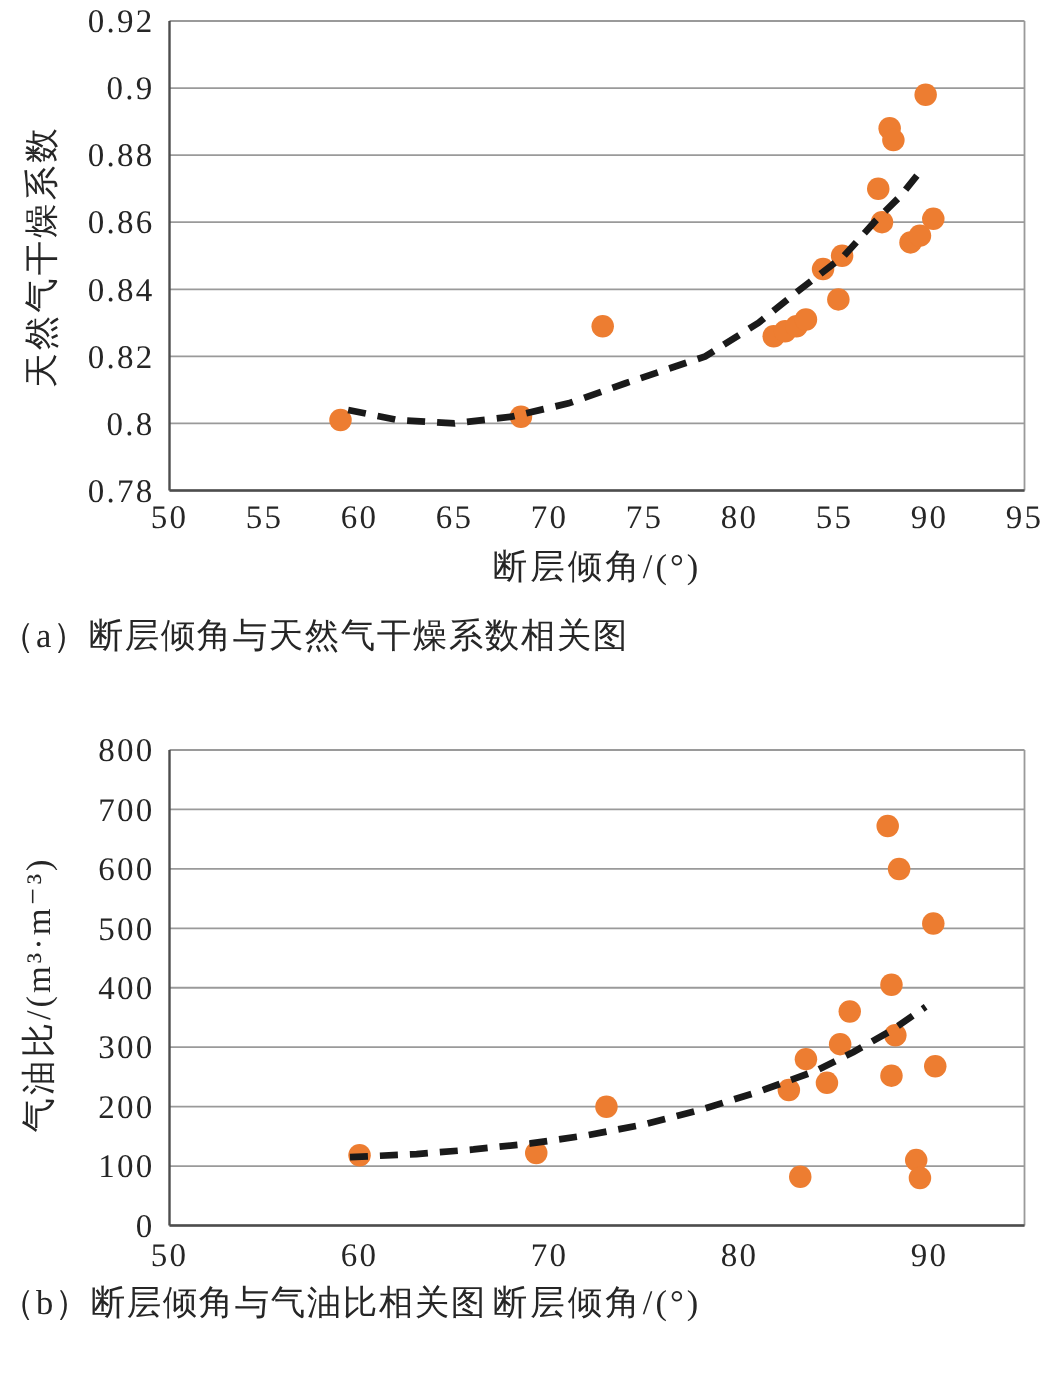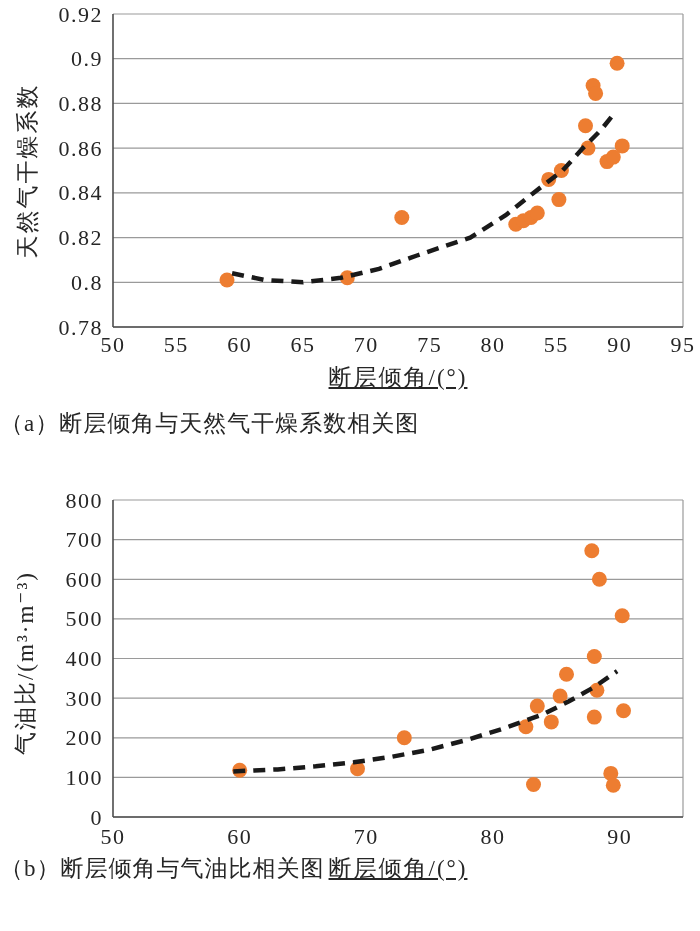--- a/index.html
+++ b/index.html
@@ -6,21 +6,21 @@
   #canvas{
     position:relative;width:700px;height:931px;background:#ffffff;
     font-family:"Liberation Serif","DejaVu Serif",serif;color:#262626;overflow:hidden;
   }
   svg{position:absolute;left:0;display:block;}
   #plot-a{top:0;}
   #plot-b{top:470px;}
   svg text{font-family:"Liberation Serif","DejaVu Serif",serif;}
   .axis-title{
     position:absolute;width:570px;left:113px;text-align:center;
-    font-size:23px;letter-spacing:2px;text-decoration:underline;
+    font-size:23px;letter-spacing:2px;
   }
   #xlabel-a{top:362px;}
   #xlabel-b{top:853px;}
   .caption{
     position:absolute;width:700px;left:0;text-align:left;
     font-size:23px;letter-spacing:1px;
   }
   #caption-a{top:408px;}
   #caption-b{top:853px;}
   .ylabel{

